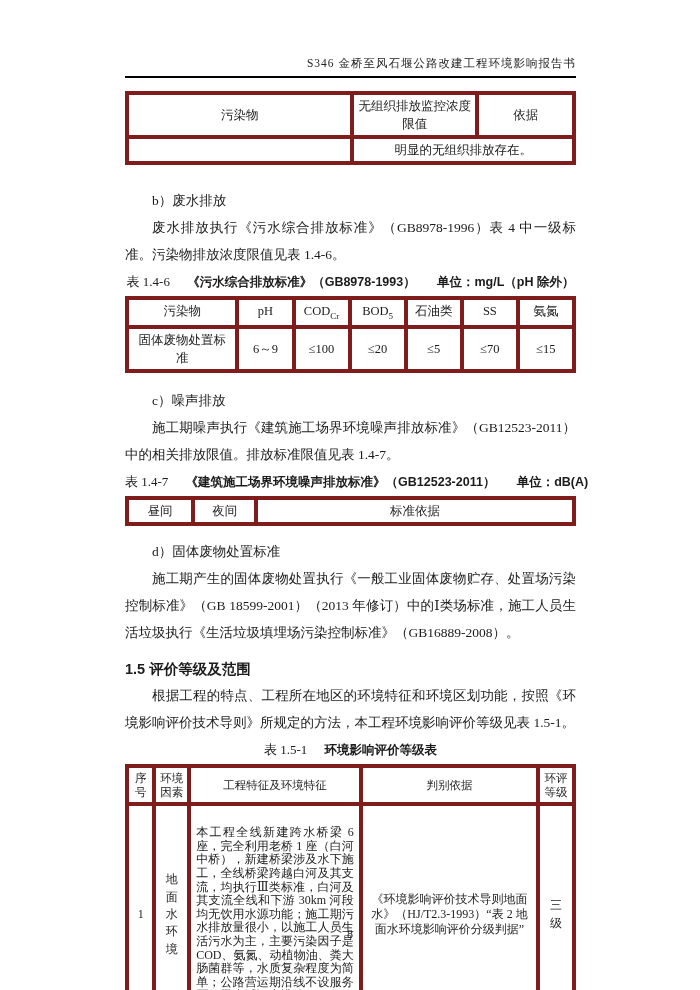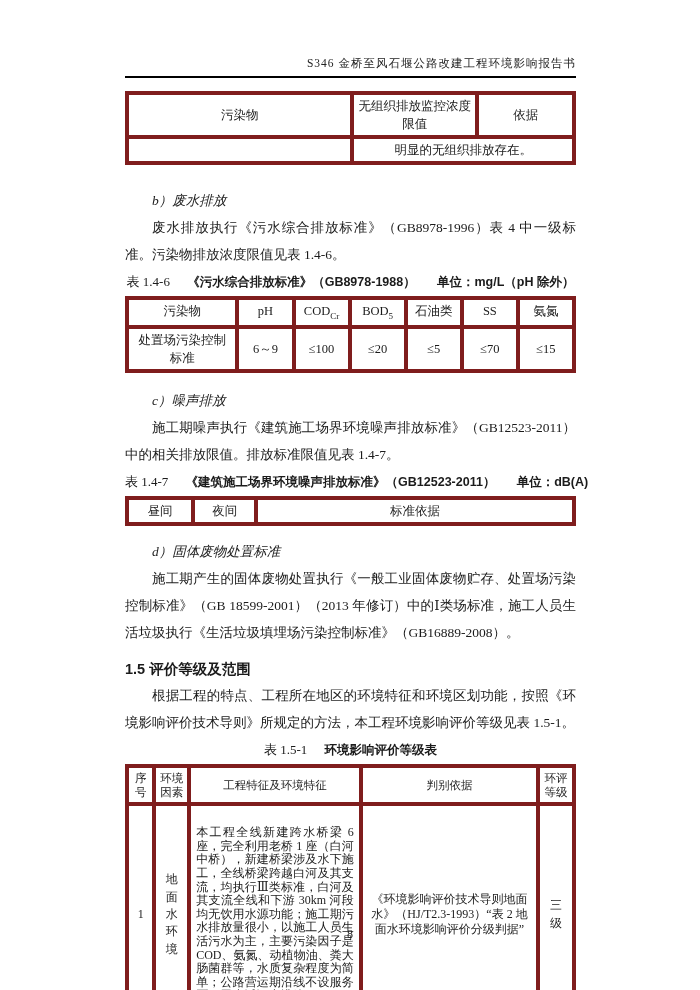--- a/index.html
+++ b/index.html
@@ -38,21 +38,20 @@
     line-height:1.45;
     box-sizing:border-box;
   }
   .t-cont { margin-top:13px; }
   .t-cont th, .t-cont td { height:24px; }
   .sec-head {
     font-size:13.5px;
     line-height:27px;
     text-indent:2em;
     margin-top:22px;
-    font-style:italic;
   }
   .para {
     font-size:13.5px;
     line-height:27px;
     text-align:justify;
     text-indent:2em;
     margin:0;
   }
   .caption {
     text-align:center;
@@ -129,21 +128,21 @@
       <td colspan="2">明显的无组织排放存在。</td>
     </tr>
   </tbody>
     </table>
 
   <div class="sec-head">b）废水排放</div>
   <p class="para">废水排放执行《污水综合排放标准》（GB8978-1996）表 4 中一级标准。污染物排放浓度限值见表 1.4-6。</p>
 
   <div class="caption">
     <span class="cap-label">表 1.4-6</span>
-    <span class="cap-title">《污水综合排放标准》（GB8978-1988）</span>
+    <span class="cap-title">《污水综合排放标准》（GB8978-1993）</span>
     <span class="cap-unit">单位：mg/L（pH 除外）</span>
   </div>
 
   <table class="t-std">
     <colgroup>
       <col style="width:24.7%">
         <col style="width:12.55%">
         <col style="width:12.55%">
       <col style="width:12.55%">
         <col style="width:12.55%">
@@ -154,21 +153,21 @@
         <tr>
       <th><span>污染物</span><sub></sub></th>
       <th><span>pH</span><sub></sub></th>
       <th><span>COD</span><sub>Cr</sub></th>
       <th><span>BOD</span><sub>5</sub></th>
       <th><span>石油类</span><sub></sub></th>
       <th><span>SS</span><sub></sub></th>
       <th><span>氨氮</span><sub></sub></th>
     </tr>
     <tr>
-      <td>处置场污染控制标准</td>
+      <td>固体废物处置标准</td>
       <td>6～9</td>
       <td>≤100</td>
       <td>≤20</td>
       <td>≤5</td>
       <td>≤70</td>
       <td>≤15</td>
     </tr>
   </tbody>
     </table>
 

